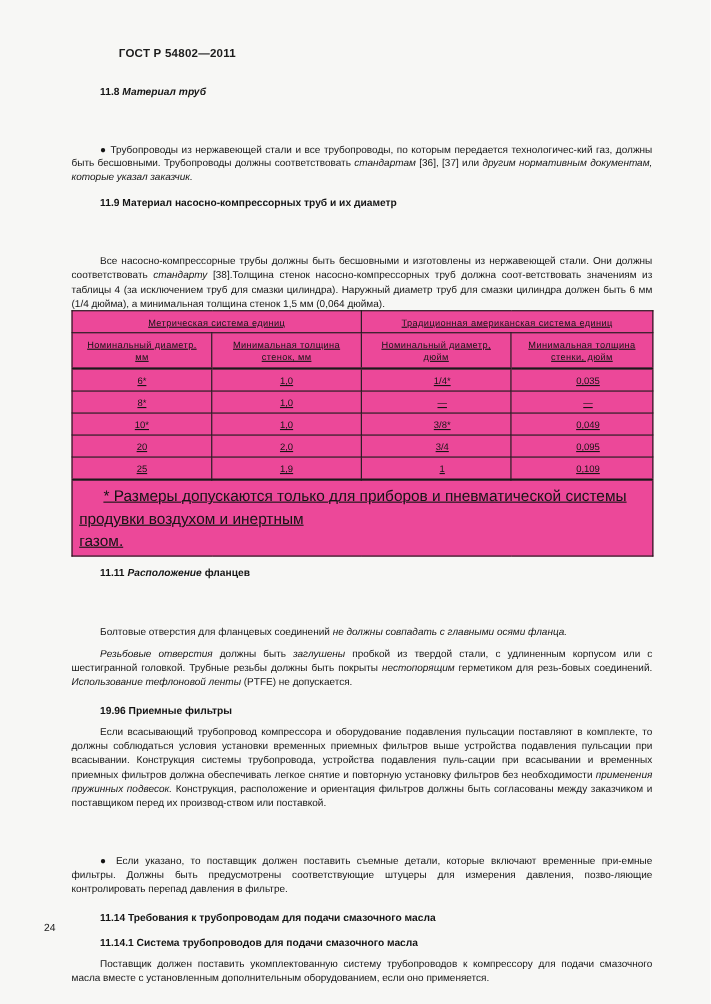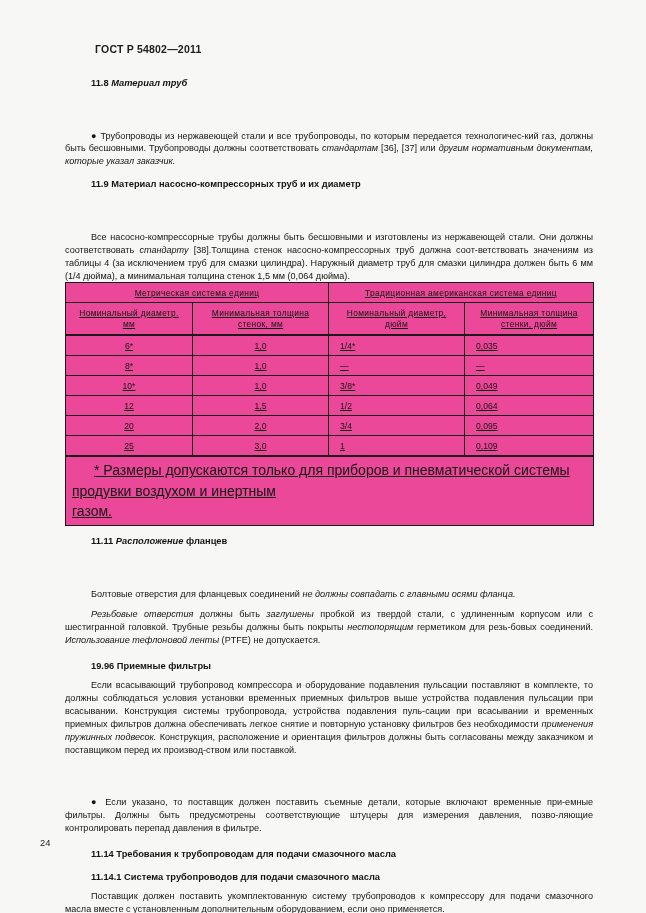--- a/index.html
+++ b/index.html
@@ -21,21 +21,21 @@
   }
   .page-inner {
     position: absolute;
     left: 0; top: 0;
     width: 646px;
     height: 913px;
     padding: 0;
   }
   .doc-header {
     position: absolute;
-    left: 63px;
+    left: 76px;
     top: 43px;
     font-size: 10.5px;
     font-weight: bold;
     letter-spacing: 0.2px;
     color: #1c1c1c;
     padding-left: 32px;
   }
   .content {
     position: absolute;
     left: 65px;
@@ -117,21 +117,21 @@
     padding: 0 3px;
   }
   table.spec td.num-c {
     height: 19px;
     text-align: center;
     vertical-align: middle;
     font-size: 8.6px;
   }
   table.spec td.num-l {
     height: 19px;
-    text-align: left;
+    text-align: center;
     vertical-align: middle;
     padding-left: 11px;
     font-size: 8.6px;
   }
   table.spec td.footnote {
     height: 30px;
     text-align: left;
     vertical-align: middle;
     padding: 3px 6px 4px 6px;
     font-size: 14px;
@@ -199,34 +199,28 @@
             <td class="num-l">—</td>
             <td class="num-l">—</td>
           </tr>
           <tr>
             <td class="num-c">10*</td>
             <td class="num-c">1,0</td>
             <td class="num-l">3/8*</td>
             <td class="num-l">0,049</td>
           </tr>
           <tr>
-            <td class="num-c">12</td>
-            <td class="num-c">1,5</td>
-            <td class="num-l">1/2</td>
-            <td class="num-l">0,064</td>
-          </tr>
-          <tr>
             <td class="num-c">20</td>
             <td class="num-c">2,0</td>
             <td class="num-l">3/4</td>
             <td class="num-l">0,095</td>
           </tr>
           <tr>
             <td class="num-c">25</td>
-            <td class="num-c">3,0</td>
+            <td class="num-c">1,9</td>
             <td class="num-l">1</td>
             <td class="num-l">0,109</td>
           </tr>
           <tr>
             <td class="footnote" colspan="4"><span class="ind"></span><span>* Размеры допускаются только для  приборов и пневматической системы продувки воздухом и инертным</span><br><span>газом.</span></td>
           </tr>
         </tbody>
       </table>
 
 

